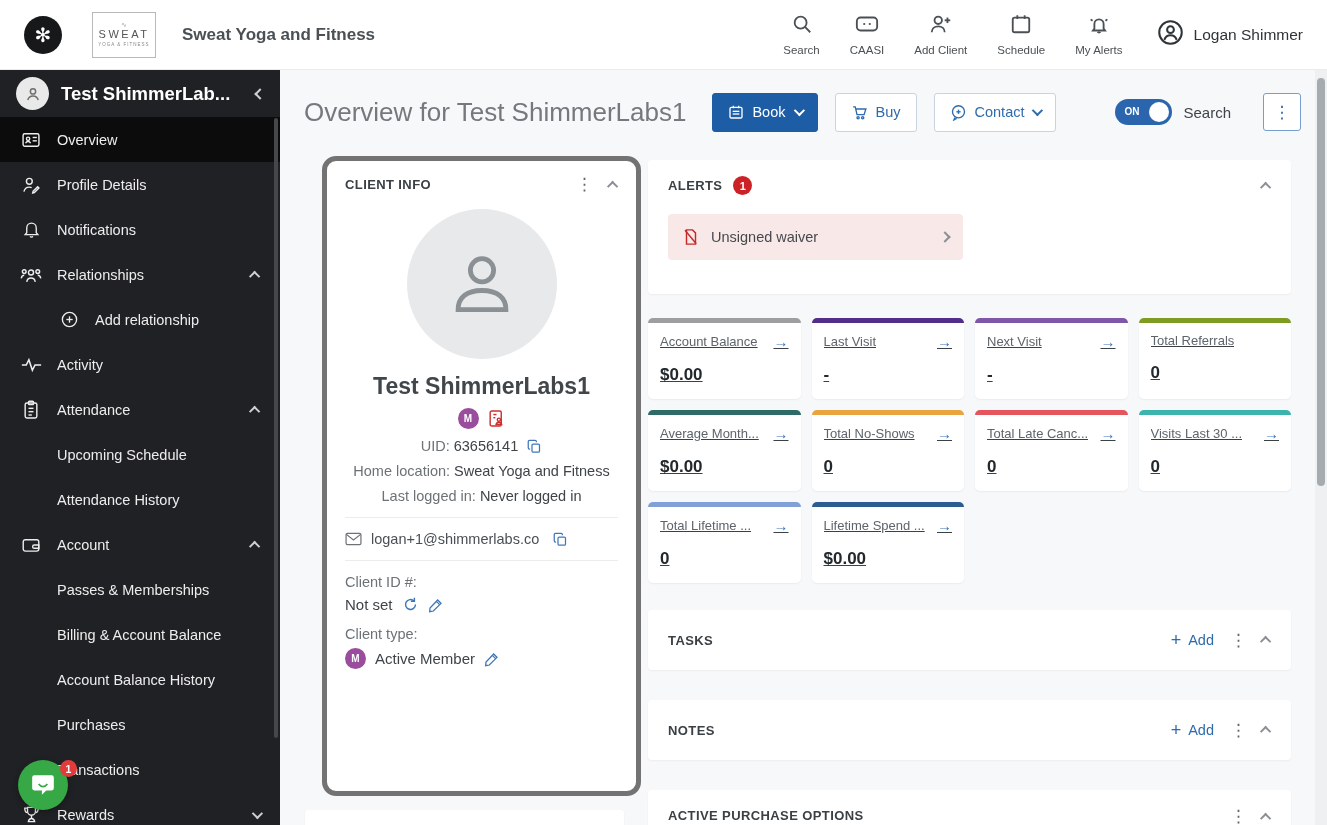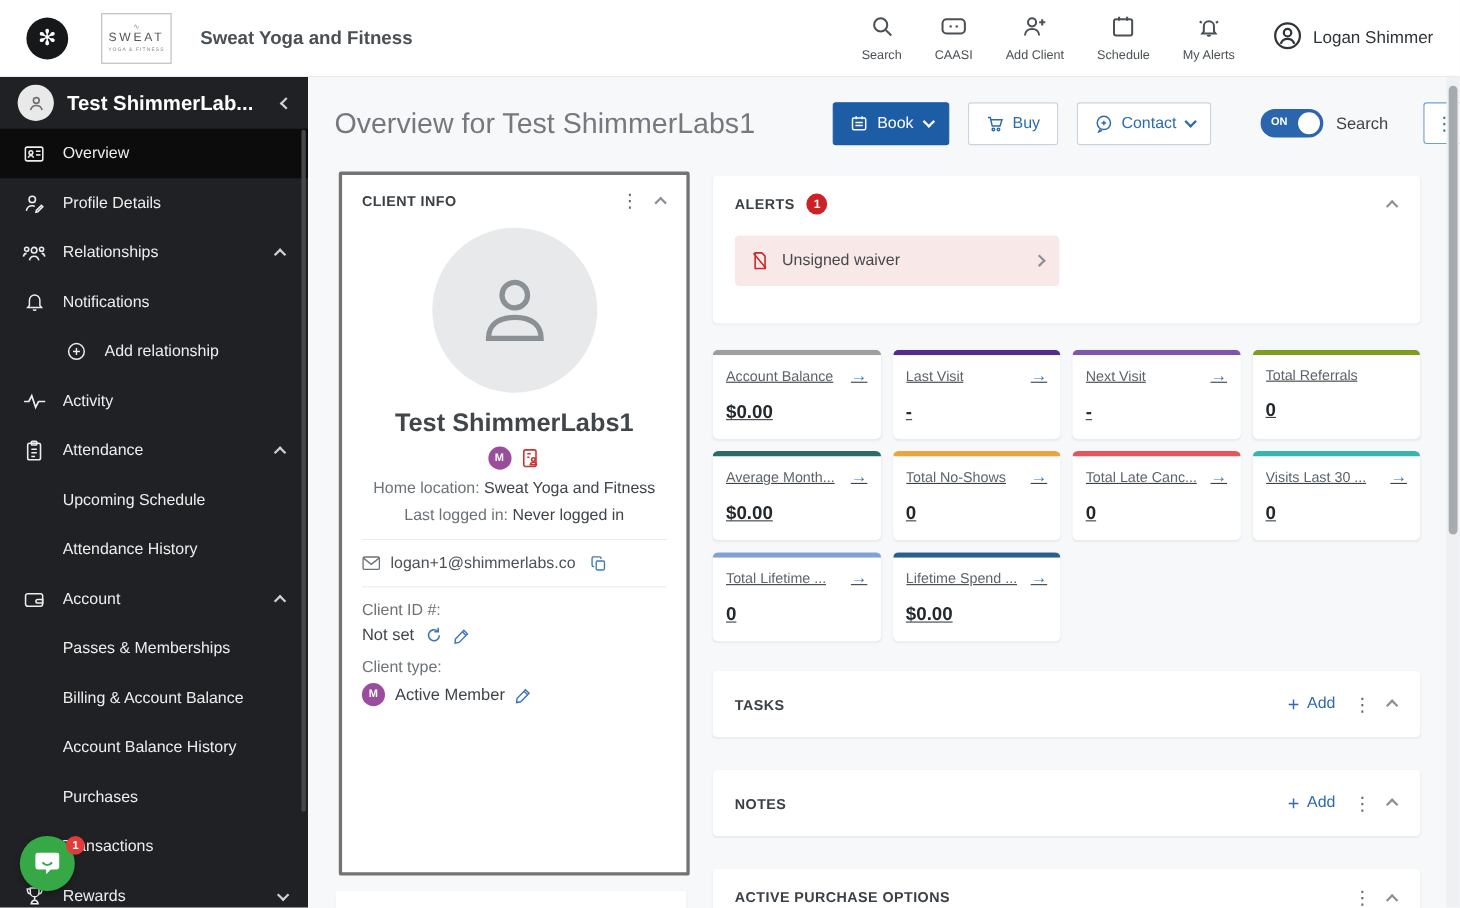--- a/index.html
+++ b/index.html
@@ -49,43 +49,43 @@
     border-top:2px solid #d0d0d0; }
   .chev.up   { transform:rotate(45deg) translateY(2px); }
   .chev.down { transform:rotate(225deg) translateY(2px); }
   .chev.left { transform:rotate(-45deg); }
   .chev.right{ transform:rotate(135deg); }
   .chev.gray { border-color:#8a9096; }
 
   
   .main { position:absolute; left:280px; top:70px; width:1035px; height:755px; background:#f7f8fa; }
   .page-head { position:absolute; left:24px; top:18px; right:14px; height:48px;
-    display:flex; align-items:center;gap:45px; }
+    display:flex; align-items:center; }
   .page-title { font-size:26px; color:#75797d; font-weight:400; white-space:nowrap; }
   .btn { height:39px; display:inline-flex; align-items:center; gap:8px; border-radius:3px;
     font-size:14.5px; cursor:pointer; padding:0 15px; border:1px solid transparent; }
   .btn-primary { background:#1d5da6; color:#fff; border-color:#1d5da6; }
   .btn-outline { background:#fff; color:#2e6bad; border:1px solid #c9d4de; }
   .btn svg { stroke:currentColor; }
   .btn-group { display:flex; gap:17px; margin-left:26px; }
   .status-group { margin-left:auto; display:flex; align-items:center; gap:11px; }
   .toggle { width:57px; height:26px; border-radius:13px; background:#2a65ad; position:relative;
     cursor:pointer; }
   .toggle .on { position:absolute; left:9px; top:7px; font-size:10px; font-weight:700; color:#fff; }
   .toggle .knob { position:absolute; right:3px; top:3px; width:20px; height:20px;
     border-radius:50%; background:#fff; }
   .status-label { font-size:15px; color:#3f4449; }
   .kebab-btn { width:38px; height:38px; border:1px solid #769ecb; border-radius:3px;
     background:#fff; color:#2e6bad; font-size:17px; display:flex; align-items:center;
     justify-content:center; cursor:pointer; margin-left:21px; }
   .kebab { color:#5f666c; font-size:17px; line-height:1; cursor:pointer; }
 
   
-  .client-card { position:absolute; left:28px; top:86px; width:319px; height:640px;
-    background:#fff; border:3px solid #737373; border-radius:2px; padding:15px 18px; }
+  .client-card { position:absolute; left:42px; top:86px; width:319px; height:640px;
+    background:#fff; border:5px solid #737373; border-radius:14px; padding:15px 18px; }
   .card-head { display:flex; align-items:center; }
   .card-title { font-size:13px; font-weight:700; color:#3b4045; letter-spacing:.4px; }
   .card-head .right { margin-left:auto; display:flex; align-items:center; gap:17px; }
   .big-avatar { width:150px; height:150px; border-radius:50%; background:#e7e9eb;
     margin:16px auto 0; display:flex; align-items:center; justify-content:center; }
   .client-name { text-align:center; font-size:23px; font-weight:600; color:#41464b; margin-top:14px; }
   .badge-row { display:flex; justify-content:center; align-items:center; gap:8px; margin-top:8px; }
   .m-badge { width:21px; height:21px; border-radius:50%; background:#9a4d9c; color:#fff;
     font-size:10px; font-weight:700; display:flex; align-items:center; justify-content:center; }
   .info-line { text-align:center; font-size:14.5px; color:#6c7276; margin-top:9px; }
@@ -255,41 +255,41 @@
           <circle cx="10" cy="7.5" r="3.5"></circle>
           <path d="M3.5 20c.8-3.8 3.4-5.5 6.5-5.5 1 0 2 .2 2.8.6"></path>
           <path d="M14.5 19.5l5.5-5.5 1.5 1.5-5.5 5.5-2 .5z"></path>
         </svg>
     </span>
     <span class="label">Profile Details</span>
   </div>
 
   <div class="side-item">
     <span class="sicon">
+      <svg width="19" height="19" viewBox="0 0 24 24" fill="none" stroke-width="1.7">
+          <path d="M6 16v-6a6 6 0 0 1 12 0v6l2 2.5H4z"></path>
+          <path d="M10.3 20.5a1.9 1.9 0 0 0 3.4 0"></path>
+        </svg>
+    </span>
+    <span class="label">Notifications</span>
+  </div>
+
+  <div class="side-item">
+    <span class="sicon">
       <svg width="22" height="20" viewBox="0 0 26 22" fill="none" stroke-width="1.7">
           <circle cx="13" cy="8" r="3"></circle>
           <path d="M8 19c.5-3 2.5-4.5 5-4.5s4.5 1.5 5 4.5"></path>
           <circle cx="5" cy="7" r="2.2"></circle>
           <path d="M1.5 15c.4-2.4 1.8-3.6 3.5-3.6"></path>
           <circle cx="21" cy="7" r="2.2"></circle>
           <path d="M24.5 15c-.4-2.4-1.8-3.6-3.5-3.6"></path>
         </svg>
     </span>
     <span class="label">Relationships</span>
     <span class="chev up"></span>
-  </div>
-
-  <div class="side-item">
-    <span class="sicon">
-      <svg width="19" height="19" viewBox="0 0 24 24" fill="none" stroke-width="1.7">
-          <path d="M6 16v-6a6 6 0 0 1 12 0v6l2 2.5H4z"></path>
-          <path d="M10.3 20.5a1.9 1.9 0 0 0 3.4 0"></path>
-        </svg>
-    </span>
-    <span class="label">Notifications</span>
   </div>
 
   <div class="side-item addrel">
     <span class="sicon">
       <svg width="19" height="19" viewBox="0 0 24 24" fill="none" stroke-width="1.7">
           <circle cx="12" cy="12" r="9"></circle>
           <line x1="12" y1="8" x2="12" y2="16"></line>
           <line x1="8" y1="12" x2="16" y2="12"></line>
         </svg>
     </span>
@@ -445,20 +445,28 @@
       <svg width="19" height="19" viewBox="0 0 24 24" fill="none" stroke="#ce2f2f" stroke-width="1.8">
           <rect x="4" y="2.5" width="14" height="19" rx="2"></rect>
           <line x1="8" y1="7" x2="12" y2="7"></line>
           <line x1="8" y1="11" x2="10.5" y2="11"></line>
           <circle cx="15" cy="13.5" r="2"></circle>
           <path d="M11.5 19.5c.4-1.8 1.8-2.7 3.5-2.7s3.1.9 3.5 2.7z"></path>
         </svg>
     </div>
 
     <div class="info-line">
+      <span>UID:</span>
+      <span class="val">63656141</span>
+      <svg class="copy-ic" width="15" height="15" viewBox="0 0 24 24" fill="none" stroke="#4077ba" stroke-width="2">
+          <rect x="8" y="8" width="12" height="13" rx="2"></rect>
+          <path d="M5 16H4a2 2 0 0 1-2-2V4a2 2 0 0 1 2-2h9a2 2 0 0 1 2 2v1"></path>
+        </svg>
+    </div>
+    <div class="info-line">
       <span>Home location:</span>
       <span class="val">Sweat Yoga and Fitness</span>
     </div>
     <div class="info-line">
       <span>Last logged in:</span>
       <span class="val">Never logged in</span>
     </div>
 
     <div class="divider"></div>
 

